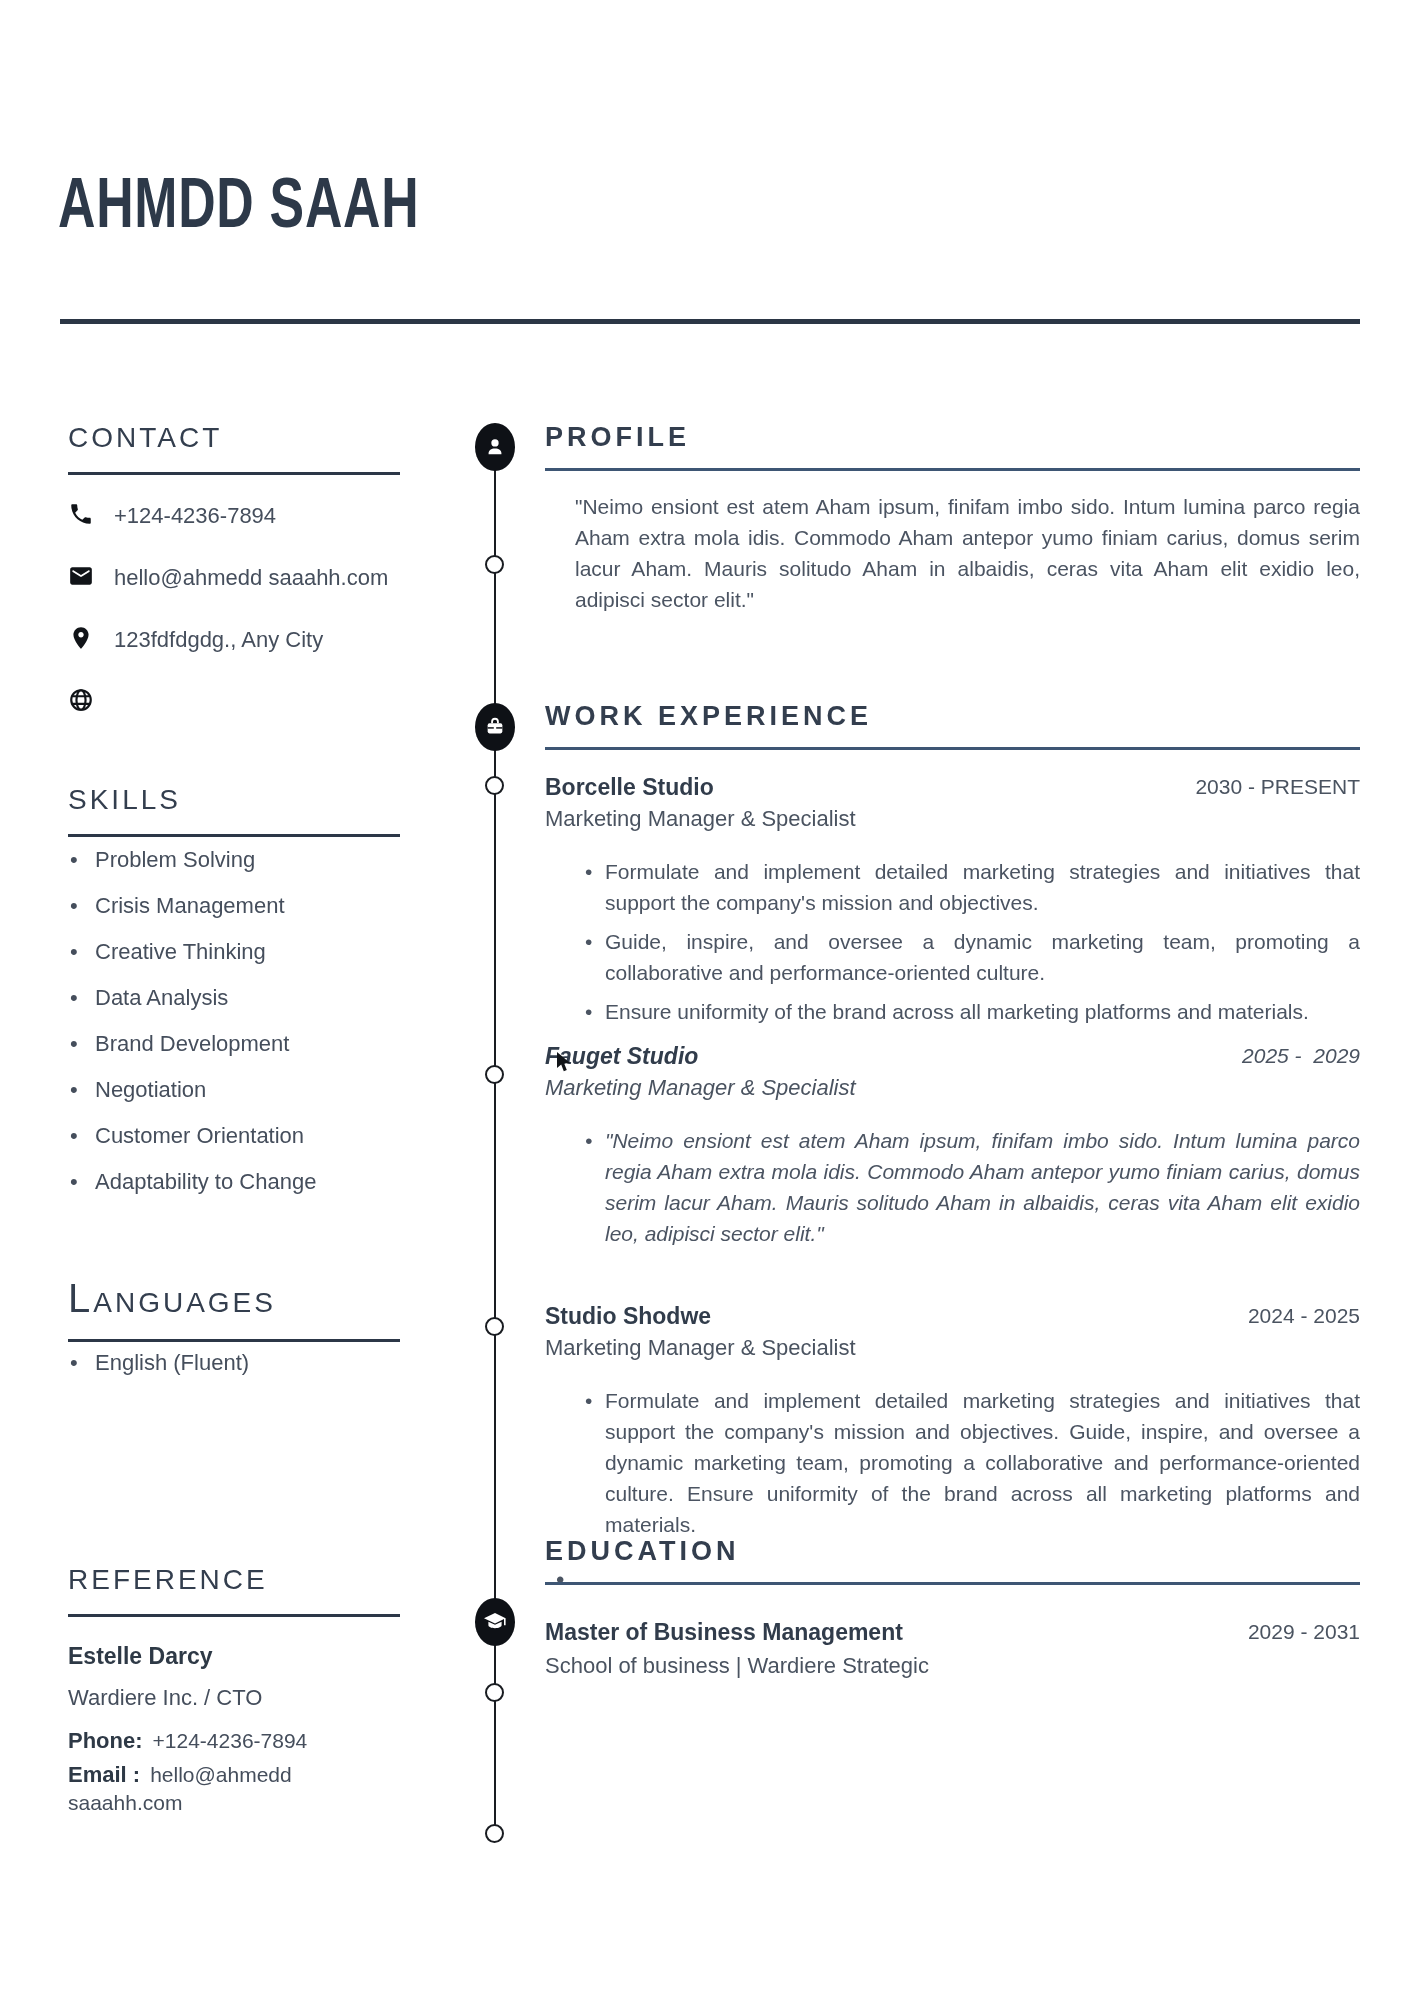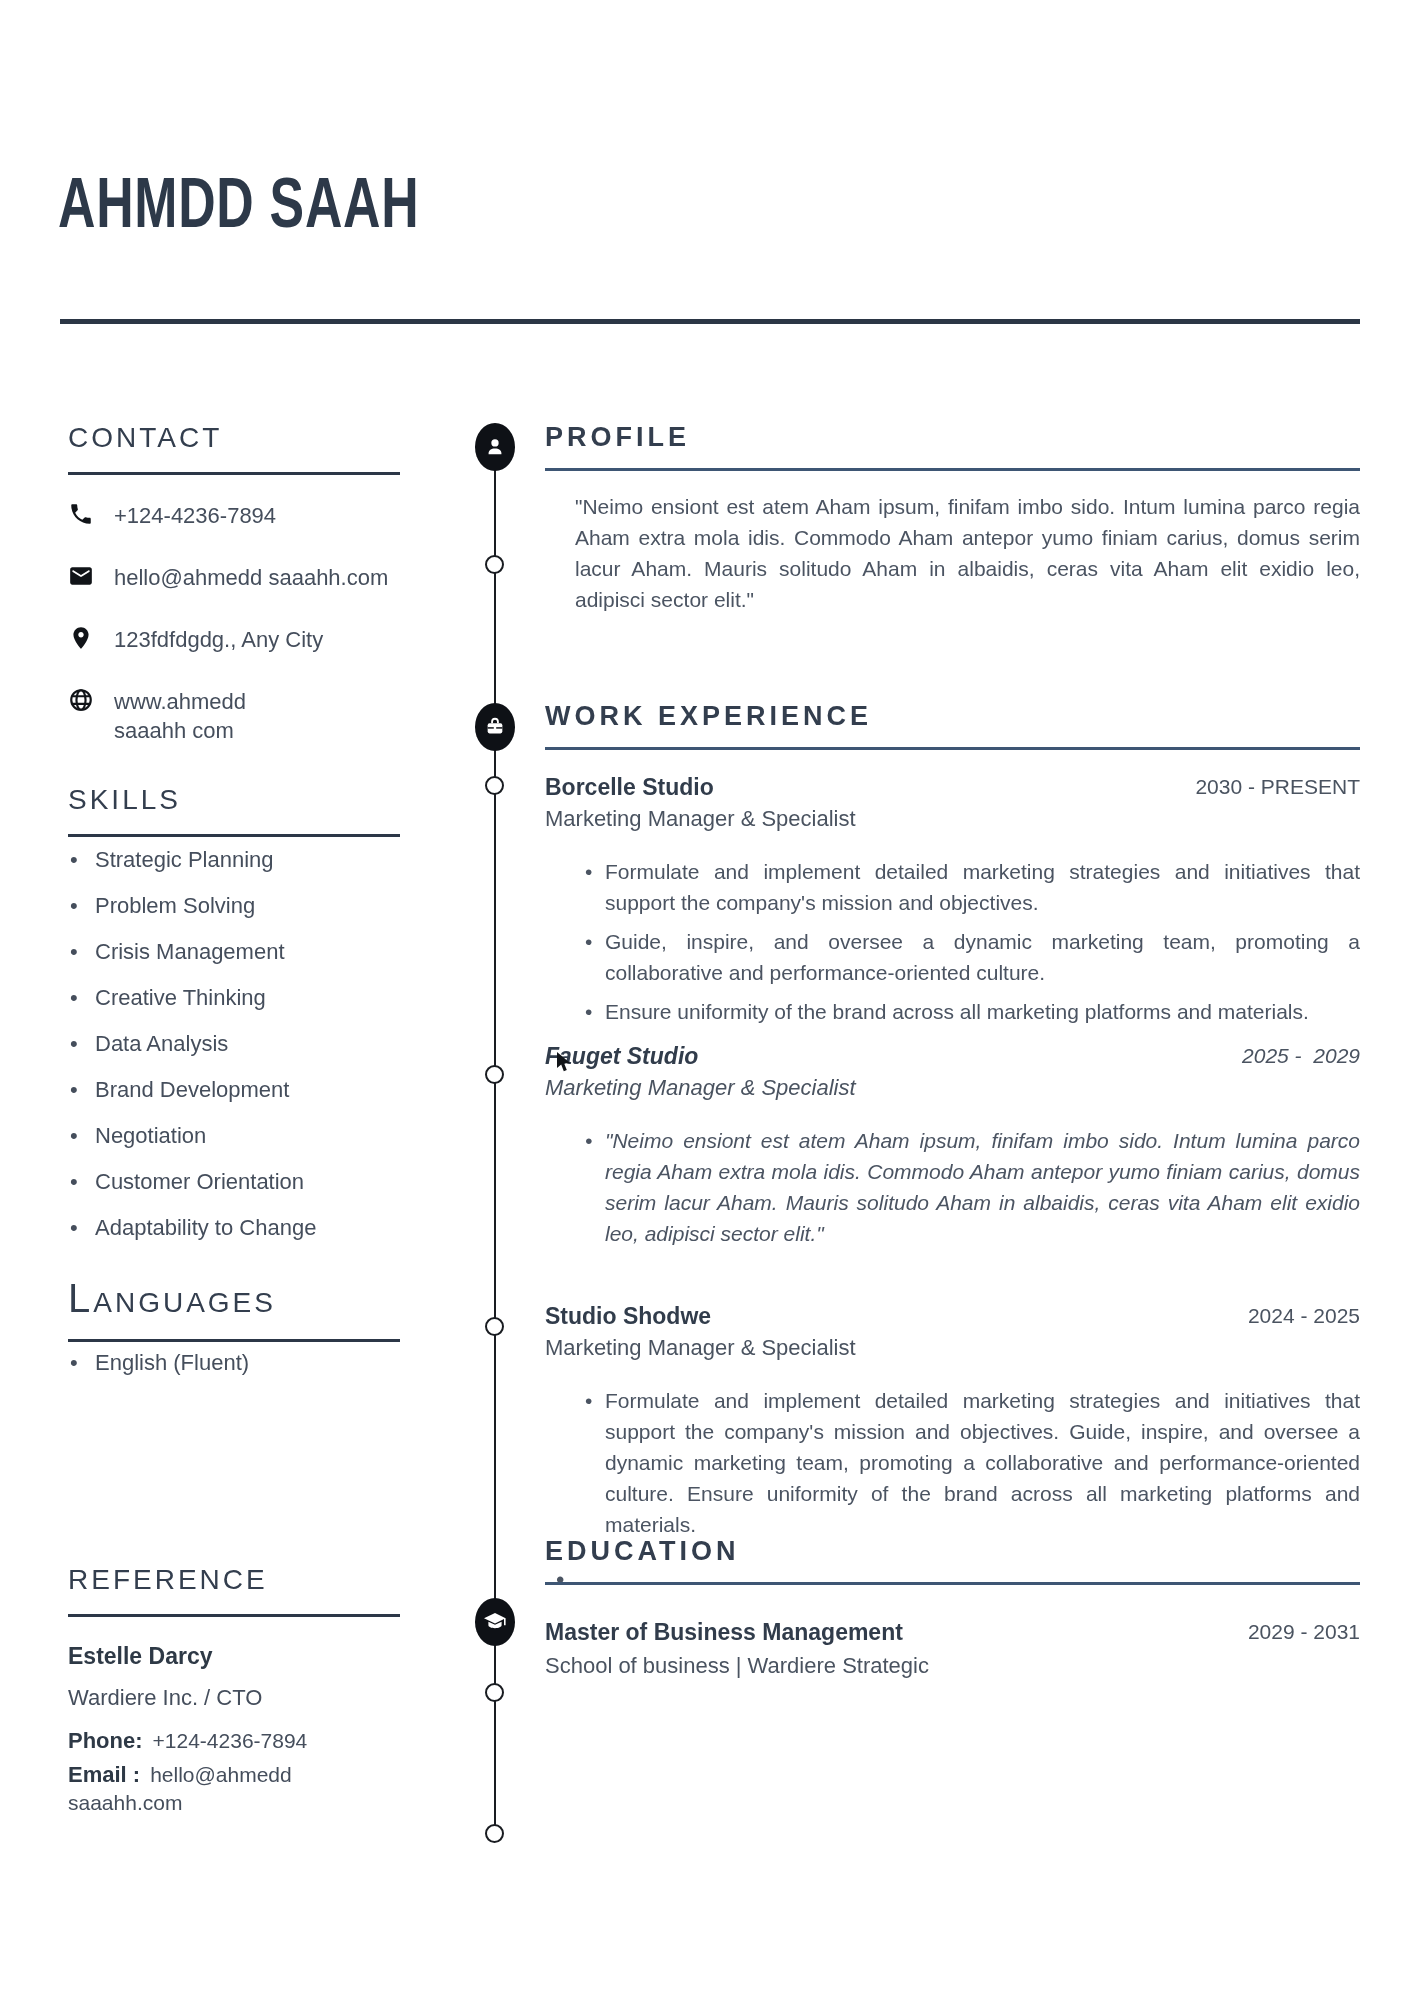--- a/index.html
+++ b/index.html
@@ -105,29 +105,27 @@
     </div>
 
     <div class="c-item">
       <svg class="c-icon" viewBox="0 0 24 24">
         <g fill="none" stroke="#111418" stroke-width="2">
           <circle cx="12" cy="12" r="9"></circle>
           <ellipse cx="12" cy="12" rx="4.2" ry="9"></ellipse>
           <path d="M3.5 8.5h17M3.5 15.5h17"></path>
         </g>
       </svg>
-      <div class="c-text web">www.ahmedd saaahh com</div>
     </div>
   </div>
 
   <div class="lsec" style="top:780px">
     <div class="sec-h">SKILLS</div>
     <div class="sec-rule"></div>
     <ul class="plain skills-list">
-      <li>Strategic Planning</li>
       <li>Problem Solving</li>
       <li>Crisis Management</li>
       <li>Creative Thinking</li>
       <li>Data Analysis</li>
       <li>Brand Development</li>
       <li>Negotiation</li>
       <li>Customer Orientation</li>
       <li>Adaptability to Change</li>
     </ul>
   </div>

